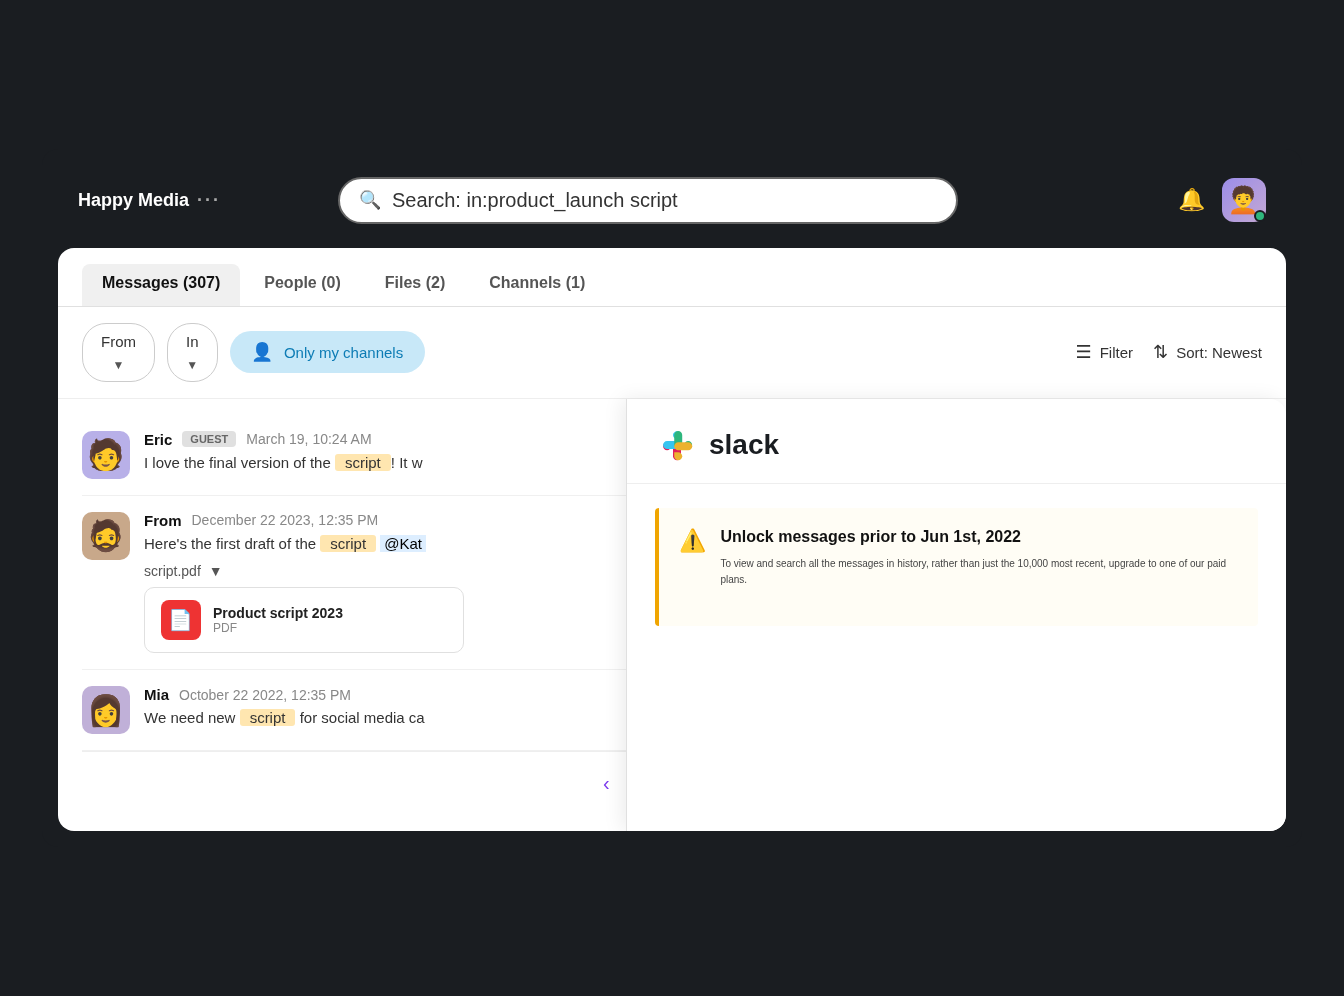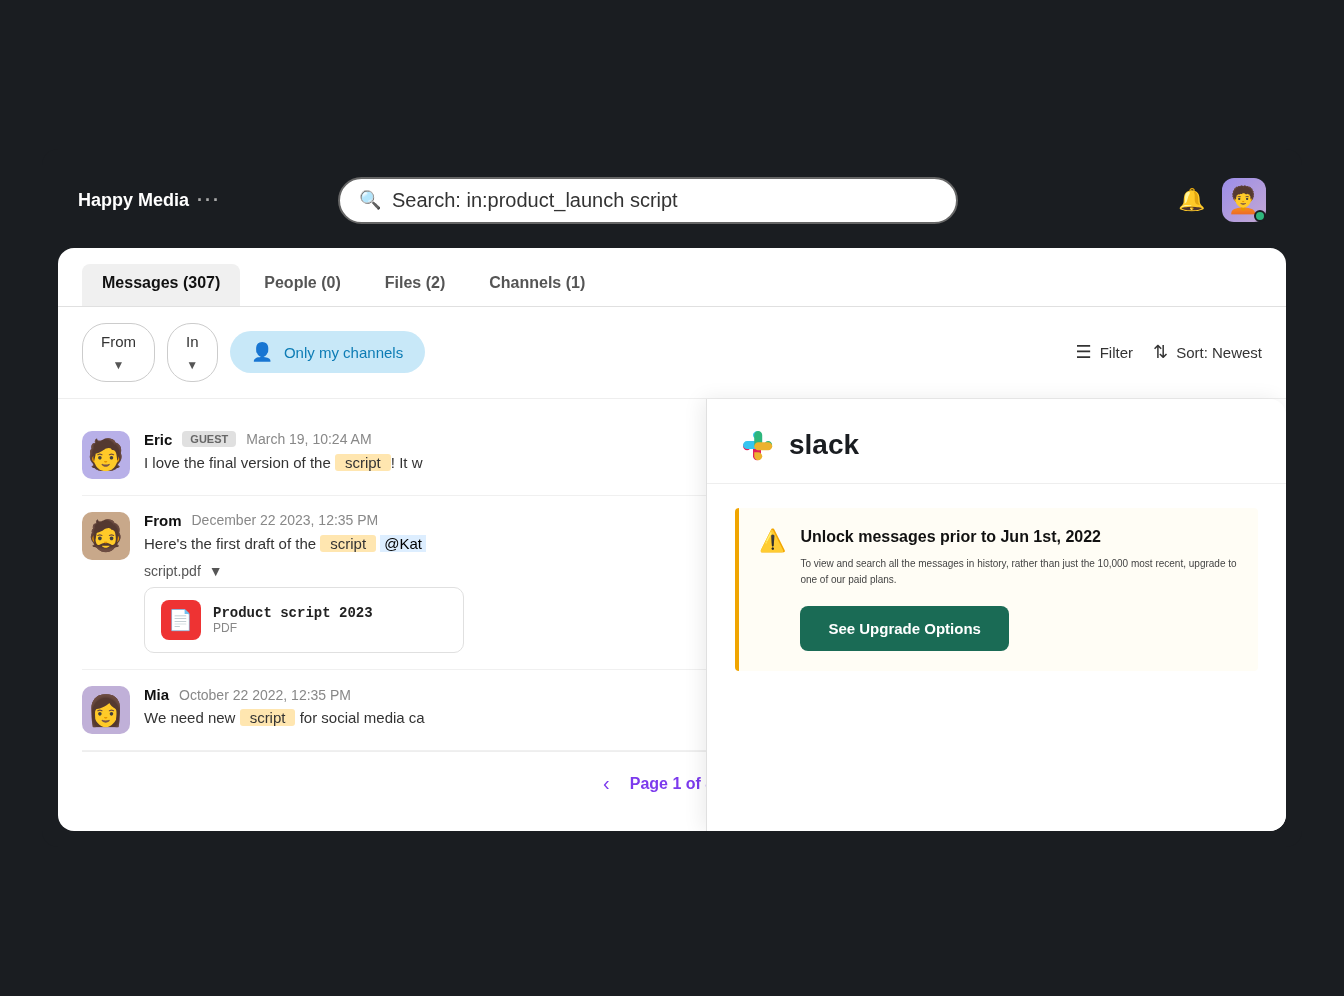--- a/index.html
+++ b/index.html
@@ -308,21 +308,20 @@
       align-items: center;
       justify-content: center;
       color: #fff;
       font-size: 20px;
     }
 
     .pdf-name {
       font-size: 14px;
       font-weight: 600;
       color: #222;
-      font-family: Liberation Mono, monospace;
     }
 
     .pdf-type {
       font-size: 12px;
       color: #888;
     }
 
     
     .pagination {
       display: flex;
@@ -345,21 +344,21 @@
       color: #7c3aed;
       font-size: 16px;
       font-weight: 600;
     }
 
     
     .upgrade-overlay {
       position: absolute;
       top: 0;
       right: 0;
-      width: 580px;
+      width: 660px;
       height: 100%;
       background: #fff;
       border-left: 1px solid #e0e0e0;
       border-radius: 0 16px 16px 0;
       display: flex;
       flex-direction: column;
       box-shadow: -4px 0 20px rgba(0,0,0,0.08);
     }
 
     .upgrade-header {
@@ -598,23 +597,20 @@
           </div>
         </div>
 
 
         <div class="upgrade-body">
           <div class="upgrade-notice">
             <span class="warning-icon">⚠️</span>
             <div class="upgrade-notice-content">
               <div class="upgrade-title">Unlock messages prior to Jun 1st, 2022</div>
               <div class="upgrade-desc">To view and search all the messages in history, rather than just the 10,000 most recent, upgrade to one of our paid plans.</div>
-              <button class="upgrade-cta">
-                <span>See Upgrade Options</span>
-              </button>
             </div>
           </div>
         </div>
       </div>
 
     </div>
   </div>
 
 </div>
 

